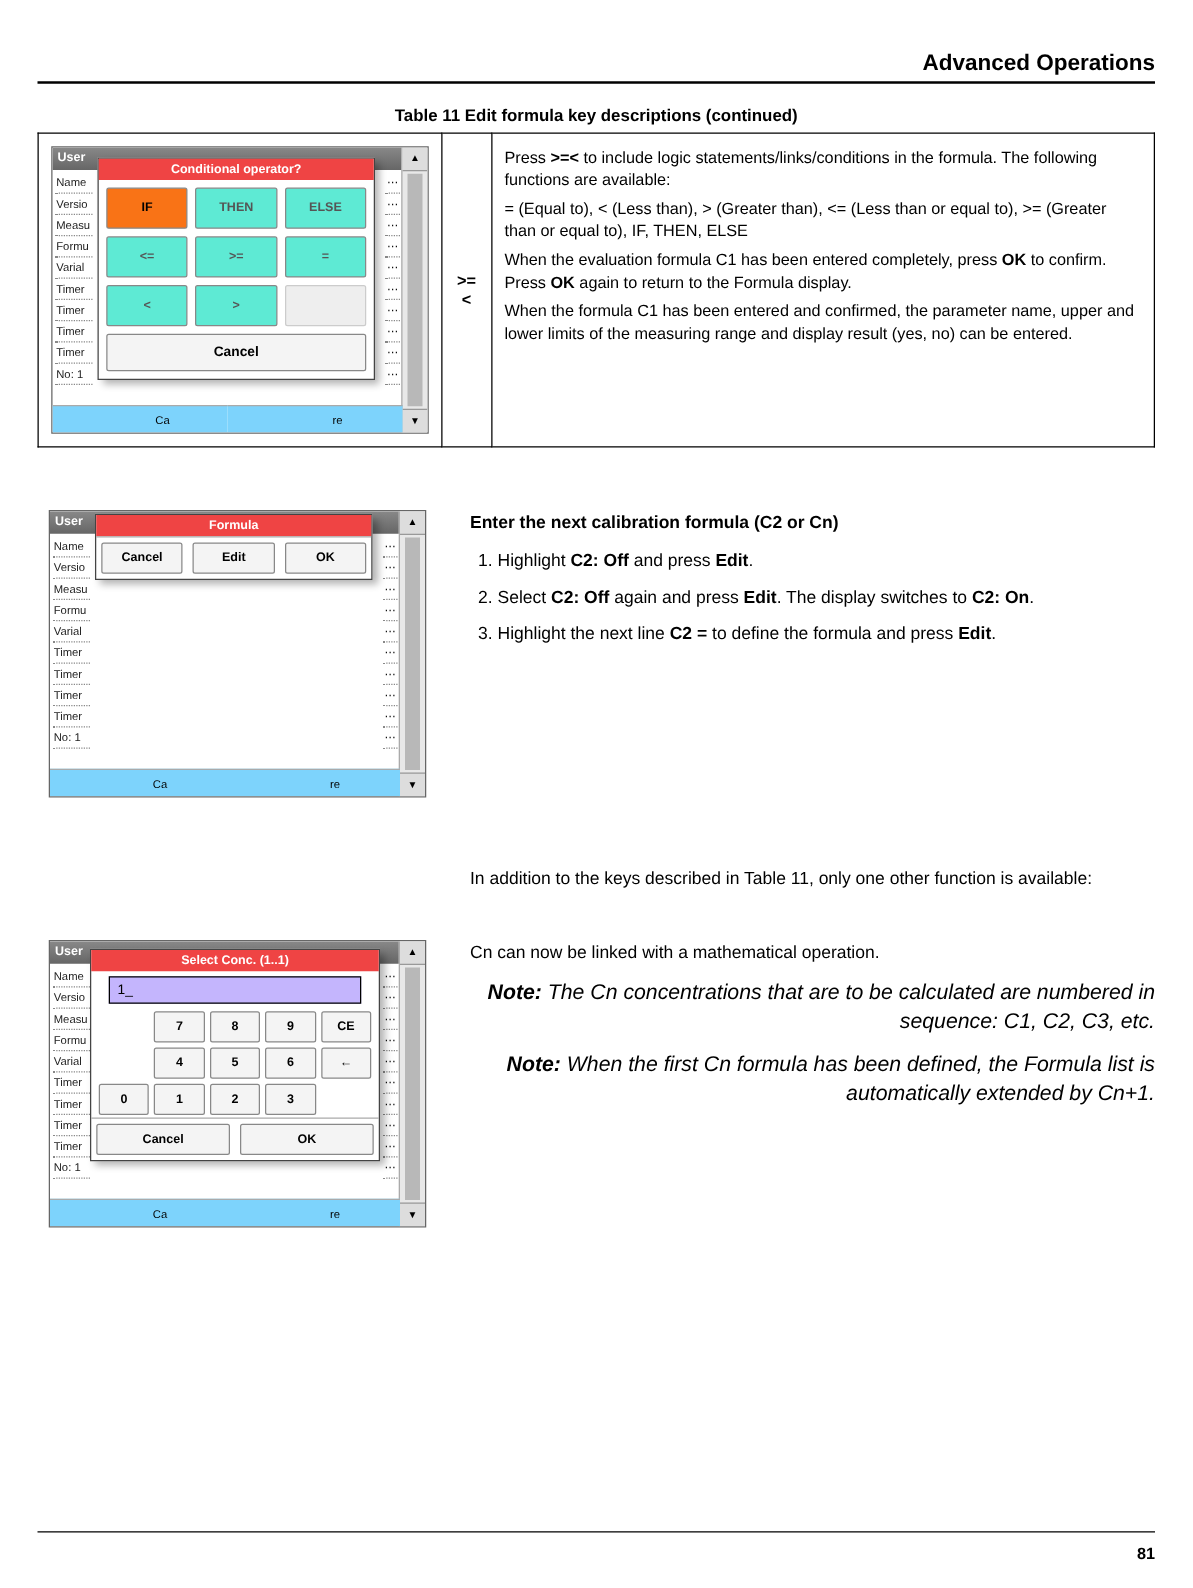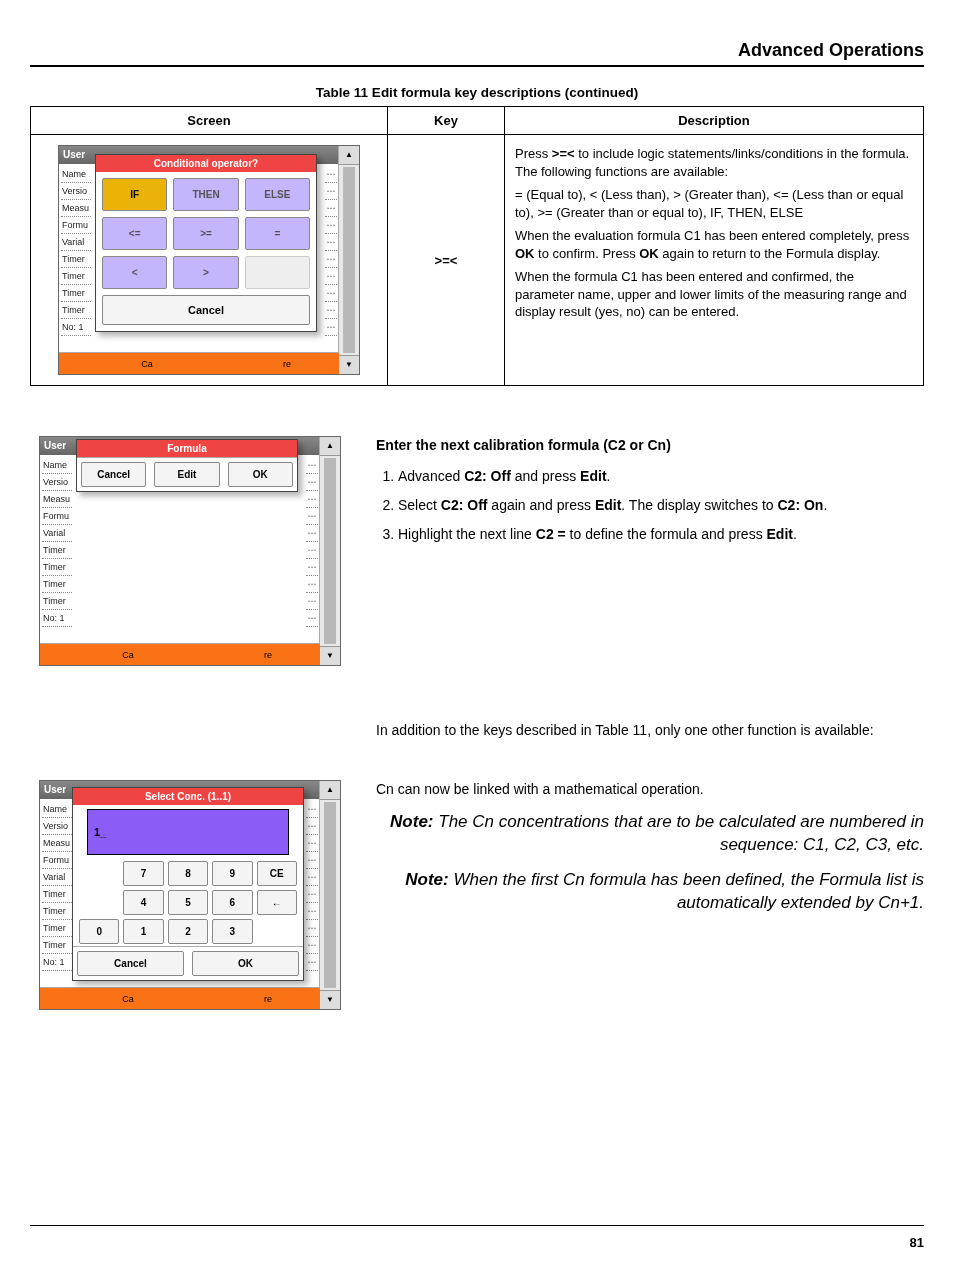--- a/index.html
+++ b/index.html
@@ -150,21 +150,21 @@
     left: 0; bottom: 0; right: 20px;
     height: 22px;
     display: flex;
   }
   .dev-bottom .cell {
     flex: 1;
     text-align: center;
     line-height: 22px;
     font-size: 9px;
     border-top: 1px solid #aaa;
-    background: #f97316;
+    background: #7dd3fc;
     padding-left: 36px;
   }
   .dev-dialog {
     position: absolute;
     left: 36px;
     top: 10px;
     width: 220px;
     background: #fff;
     border: 1px solid #444;
     box-shadow: 4px 4px 6px rgba(0,0,0,.3);
@@ -182,31 +182,31 @@
     padding: 6px;
   }
   .op-grid {
     display: grid;
     grid-template-columns: repeat(3,1fr);
     gap: 6px;
     margin-bottom: 6px;
   }
   .op-btn {
     border: 1px solid #888;
-    background: #c4b5fd;
+    background: #5eead4;
     text-align: center;
     padding: 10px 0;
     font-size: 10px;
     font-weight: bold;
     color: #555;
     border-radius: 2px;
   }
   .op-btn.active {
     color: #000;
-    background: #eab308;
+    background: #f97316;
   }
   .op-btn.blank {
     background: #eee;
     border: 1px solid #ccc;
   }
   .dlg-cancel {
     text-align: center;
     border: 1px solid #888;
     background: #f4f4f4;
     padding: 8px 0;
@@ -248,25 +248,25 @@
     font-weight: bold;
     border: 1px solid #888;
     margin: 4px;
     background: #f4f4f4;
     border-radius: 2px;
   }
 
   
   .kp-input {
     border: 1px solid #000;
-    padding: 16px 6px;
+    padding: 4px 6px;
     margin: 4px 14px 6px 14px;
     font-size: 11px;
-    font-weight: bold;
-    background: #8b5cf6;
+    font-weight: normal;
+    background: #c4b5fd;
   }
   .kp-grid {
     display: grid;
     grid-template-columns: repeat(5,1fr);
     gap: 4px;
     padding: 0 6px 2px 6px;
   }
   .kp-grid .k {
     border: 1px solid #888;
     background: #f4f4f4;
@@ -336,25 +336,20 @@
 </style>
 </head>
 <body>
 
 <div class="section-title">Advanced Operations</div>
 
 <div class="table-caption">Table 11  Edit formula key descriptions (continued)</div>
 
 <table class="outer">
   <tbody>
-      <tr>
-    <th style="width:340px">Screen</th>
-    <th style="width:100px">Key</th>
-    <th>Description</th>
-  </tr>
   <tr>
     <td>
 
       <div class="device">
         <div class="dev-topbar">
           <span>User</span>
         </div>
         <div class="dev-bg-rows">
           <div>Name</div>
           <div>Versio</div>
@@ -463,21 +458,21 @@
           <div class="b">Cancel</div>
           <div class="b">Edit</div>
           <div class="b">OK</div>
         </div>
       </div>
     </div>
   </div>
   <div class="right">
     <p class="bold">Enter the next calibration formula (C2 or Cn)</p>
     <ol>
-      <li><span>Advanced </span><span class="bold">C2: Off</span><span> and press </span><span class="bold">Edit</span><span>.</span></li>
+      <li><span>Highlight </span><span class="bold">C2: Off</span><span> and press </span><span class="bold">Edit</span><span>.</span></li>
       <li><span>Select </span><span class="bold">C2: Off</span><span> again and press </span><span class="bold">Edit</span><span>. The display switches to </span><span class="bold">C2: On</span><span>.</span></li>
       <li><span>Highlight the next line </span><span class="bold">C2 =</span><span> to define the formula and press </span><span class="bold">Edit</span><span>.</span></li>
     </ol>
   </div>
 </div>
 
 <div style="margin-left:346px; margin-bottom:40px; font-size:14px; line-height:1.35;">
   <span>In addition to the keys described in </span><span>Table 11</span><span>, only one other function is available:</span>
 </div>
 

